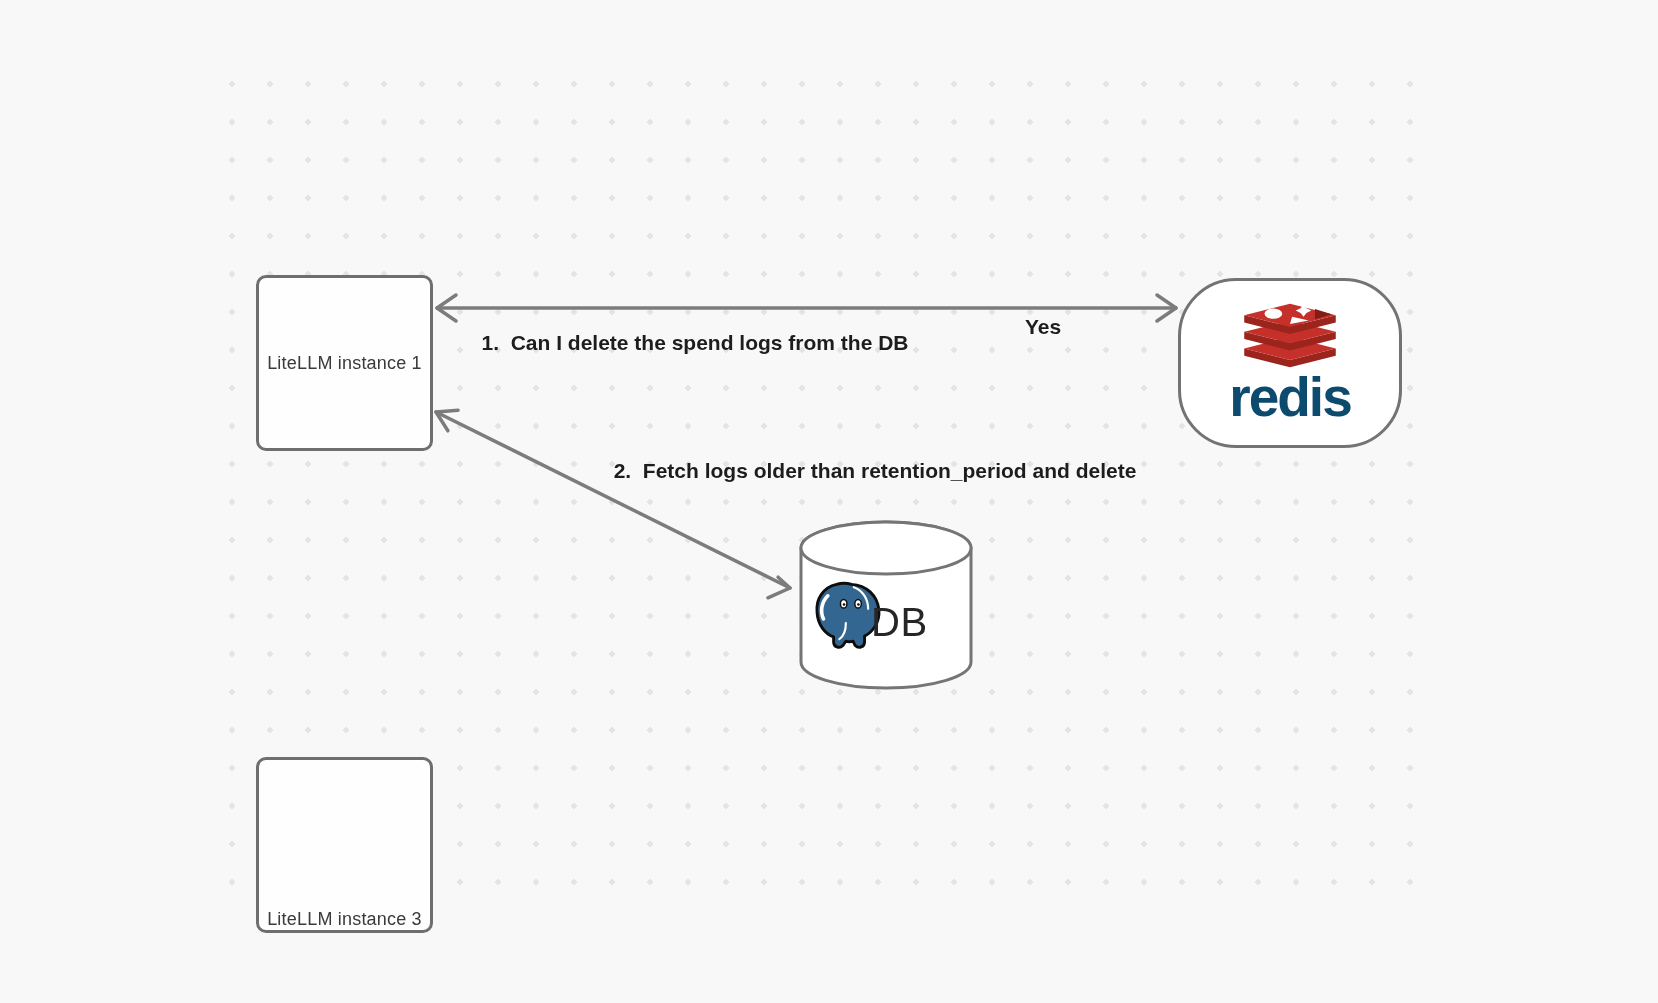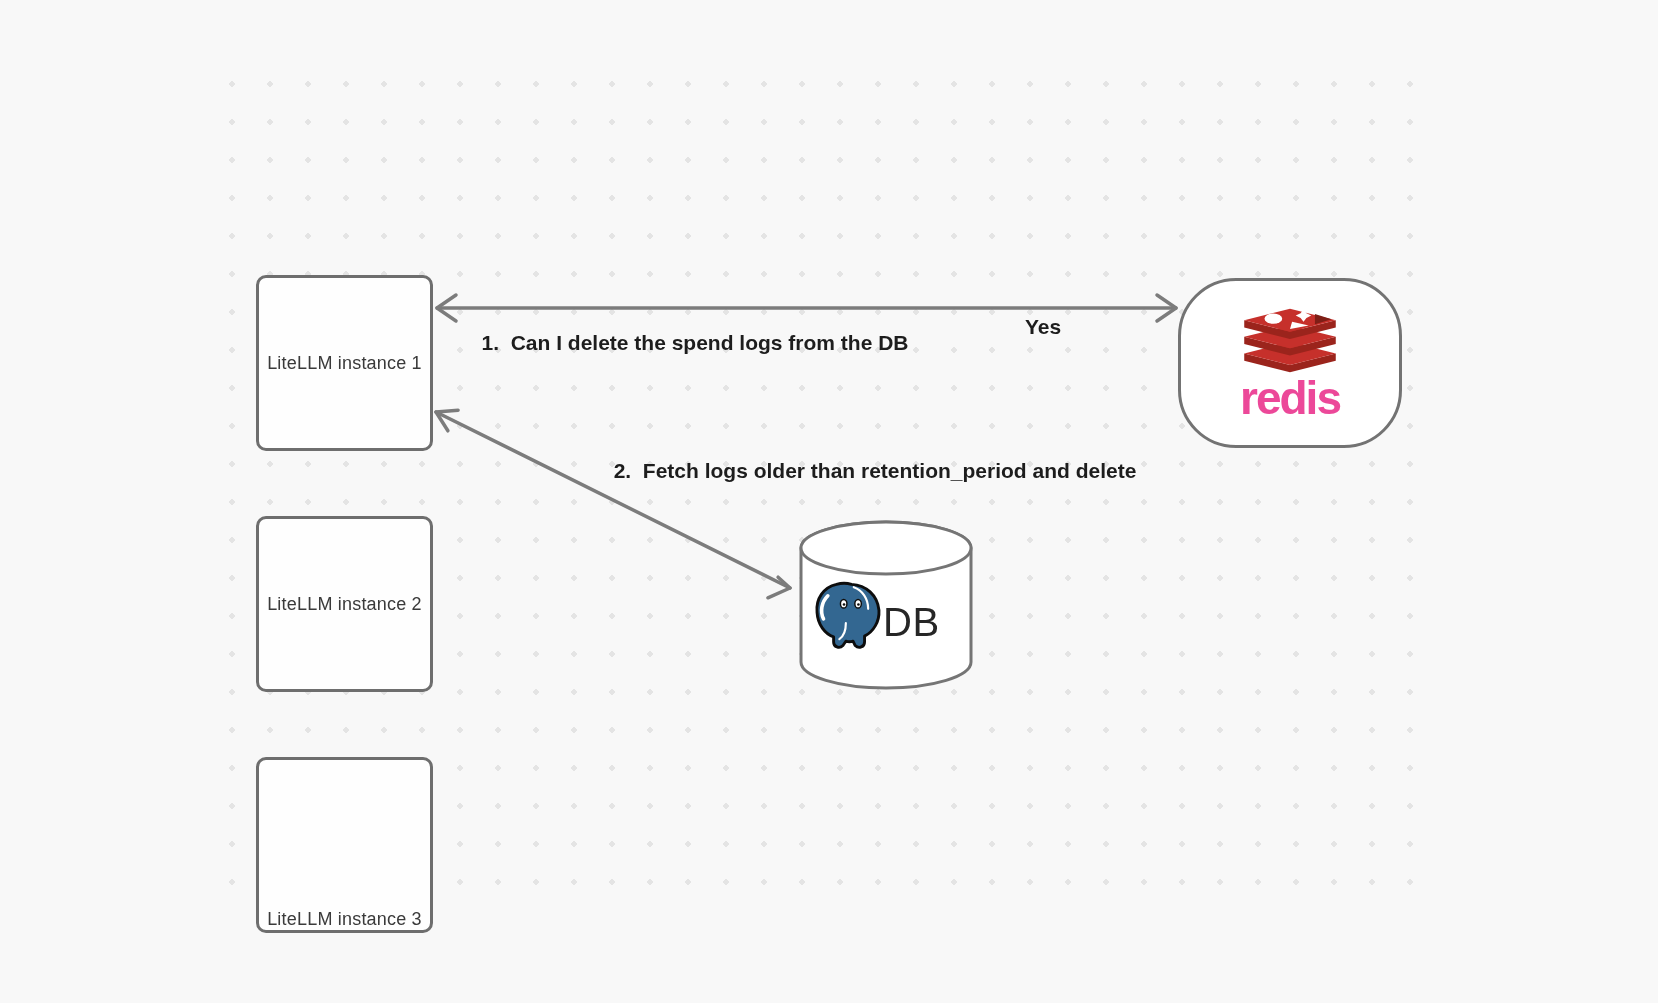--- a/index.html
+++ b/index.html
@@ -24,29 +24,29 @@
   #box2 { left: 256px; top: 516px; }
   #box3 { left: 256px; top: 757px; align-items: flex-end; }
 
   .redis-node {
     position: absolute; left: 1178px; top: 278px; width: 224px; height: 170px;
     background: #ffffff; border: 3px solid #737373; border-radius: 58px;
     display: flex; flex-direction: column; align-items: center; justify-content: center;
   }
   .redis-logo { width: 104px; height: 66px; margin-top: 2px; }
   .redis-wordmark {
-    font-size: 46px; font-weight: bold; color: #ec4899;
+    font-size: 55px; font-weight: bold; color: #0c4a6e;
     letter-spacing: -2px; line-height: 1; margin-top: 1px;
   }
 
   .db-node { position: absolute; left: 799px; top: 518px; width: 174px; height: 174px; }
   .db-cylinder { position: absolute; left: 0; top: 0; }
   .pg-elephant { position: absolute; left: 13px; top: 60px; width: 72px; height: 76px; }
   .db-label {
-    position: absolute; left: 84px; top: 84px;
+    position: absolute; left: 72px; top: 84px;
     font-size: 40px; color: #262626; line-height: 1; letter-spacing: 0.5px;
   }
 
   .arrow-layer { position: absolute; left: 0; top: 0; pointer-events: none; }
   .arrow-stroke { stroke: #7c7c7c; stroke-width: 3.5; fill: none; stroke-linecap: round; stroke-linejoin: round; }
 
   .edge-label {
     position: absolute; font-weight: bold; font-size: 21px; color: #1d1d1d;
     white-space: pre; line-height: 24px;
   }
@@ -56,23 +56,20 @@
 </style>
 </head>
 <body>
 
 <div class="canvas">
 
   <div class="dot-grid"></div>
 
   <div class="llm-box" id="box1">
     <span class="box-label">LiteLLM instance 1</span>
-  </div>
-  <div class="llm-box" id="box2">
-    <span class="box-label">LiteLLM instance 2</span>
   </div>
   <div class="llm-box" id="box3">
     <span class="box-label">LiteLLM instance 3</span>
   </div>
 
   <div class="redis-node">
     <svg class="redis-logo" viewBox="0 0 100 62">
 
       <path d="M6,43 L50,54 L94,43 L94,50 L50,61 L6,50 Z" fill="#9b241c"></path>
       <path d="M50,32 L94,43 L50,54 L6,43 Z" fill="#c6302b"></path>

